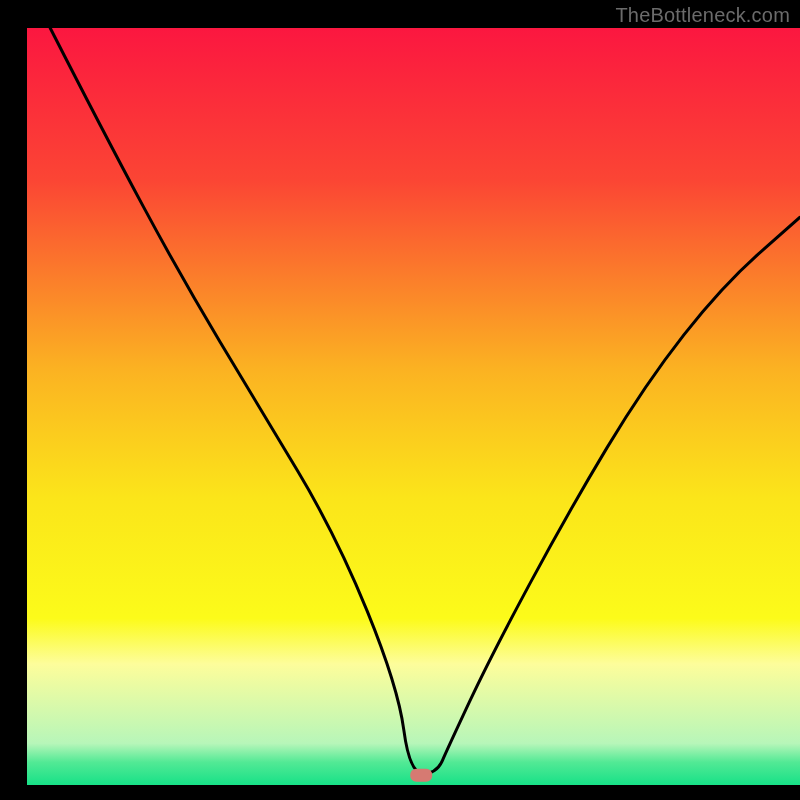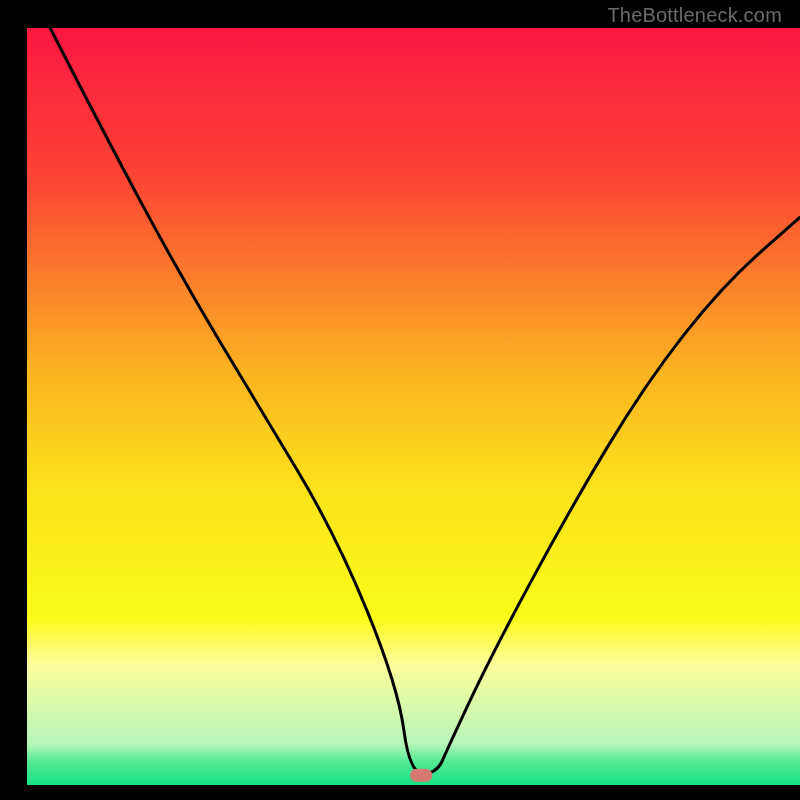--- a/index.html
+++ b/index.html
@@ -13,21 +13,21 @@
   }
   .stage {
     position: relative;
     width: 800px;
     height: 800px;
     background: #000;
   }
   .watermark {
     position: absolute;
     top: 4px;
-    right: 18px;
+    right: 10px;
     color: #6b6b6b;
     font-size: 20px;
     font-weight: 400;
     letter-spacing: 0.2px;
     z-index: 10;
   }
   svg {
     position: absolute;
     left: 0;
     top: 0;

